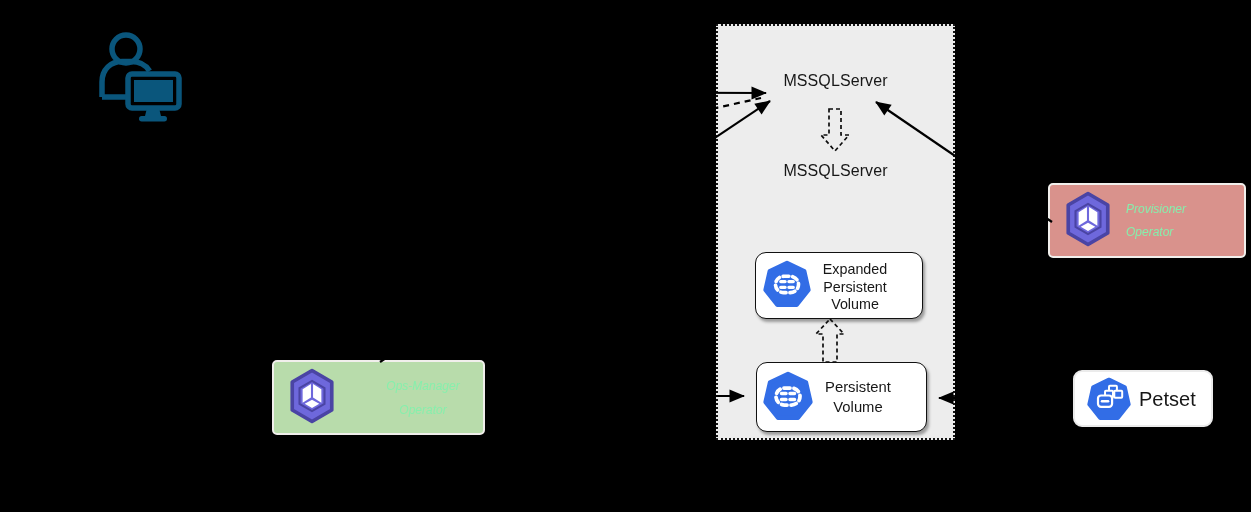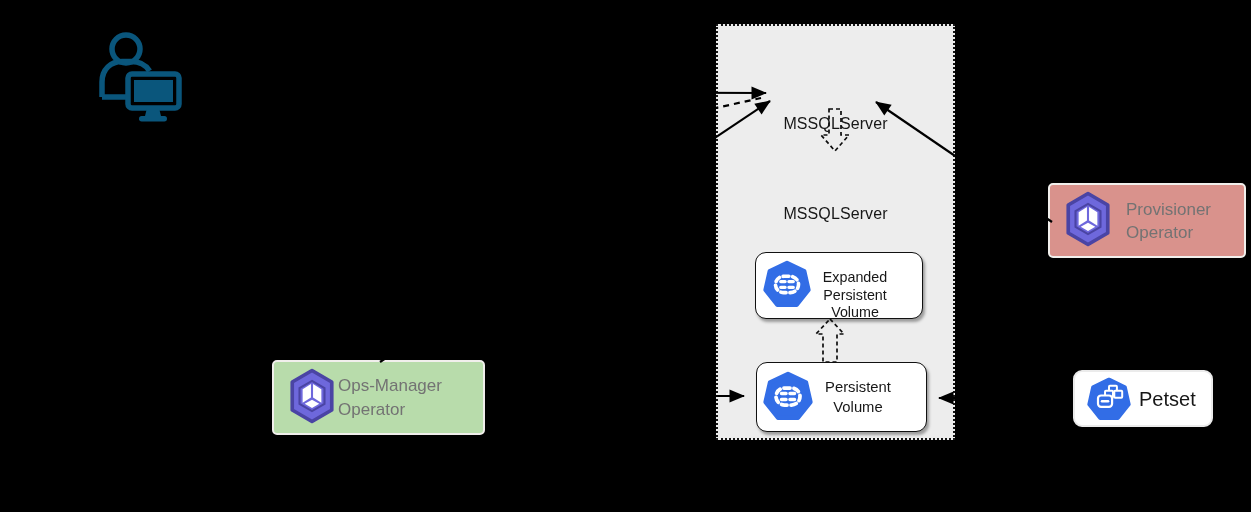--- a/index.html
+++ b/index.html
@@ -10,21 +10,21 @@
     color:#171717;
   }
   .abs{position:absolute;}
   
   .panel{
     left:716px;top:24px;width:235px;height:412px;
     background:#ededed;border:2px dotted #161616;z-index:1;
   }
   .panel-label{
     left:716px;width:239px;text-align:center;font-size:16px;
-    letter-spacing:0.1px;z-index:3;color:#171717;margin-top:43px;
+    letter-spacing:0.1px;z-index:3;color:#171717;
   }
   
   .node{
     background:#ffffff;border:1.8px solid #111111;border-radius:11px;
     box-shadow:2px 3px 3px rgba(0,0,0,0.35);z-index:2;
   }
   .node-epv{left:755px;top:252px;width:166px;height:65px;}
   .node-pv{left:756px;top:362px;width:169px;height:68px;}
   .node-text{
     text-align:center;font-size:14.3px;line-height:17.5px;z-index:3;color:#171717;
@@ -34,21 +34,21 @@
     border:2px solid #f1efec;border-radius:5px;
     box-shadow:2px 3px 4px rgba(0,0,0,0.5);z-index:2;
   }
   .opbox-green{left:272px;top:360px;width:209px;height:71px;background:#b8dcab;}
   .opbox-red{left:1048px;top:183px;width:194px;height:71px;background:#d9928c;}
   .petset-box{
     left:1073px;top:370px;width:136px;height:53px;background:#ffffff;
     border:2px solid #ebebeb;border-radius:9px;
     box-shadow:0 3px 3px rgba(0,0,0,0.55);z-index:2;
   }
-  .op-text{font-size:17px;line-height:24px;z-index:3;color:#737373;}
+  .op-text{font-size:12px;line-height:24px;z-index:3;color:#86efac;font-style:italic;}
   svg{display:block;}
   .icon{z-index:3;}
   #arrow-overlay{left:0;top:0;z-index:5;pointer-events:none;}
 </style>
 </head>
 <body>
 
 <div class="abs panel"></div>
 
 <div class="abs panel-label" style="top:72px;">MSSQLServer</div>
@@ -59,21 +59,21 @@
 
 <div class="abs node node-epv"></div>
 <div class="abs icon" style="left:763px;top:259px;">
   <svg width="48" height="50" viewBox="0 0 100 100">
     <polygon points="50,6 86,23.3 94.8,62.2 70,93.4 30,93.4 5.2,62.2 14,23.3" fill="#326de6" stroke="#326de6" stroke-width="9" stroke-linejoin="round"></polygon>
     <rect x="26" y="34" width="48" height="34" rx="17" fill="none" stroke="#ffffff" stroke-width="7.5" stroke-dasharray="11 8" stroke-linecap="round"></rect>
     <line x1="37" y1="45" x2="63" y2="45" stroke="#ffffff" stroke-width="7" stroke-dasharray="9 8" stroke-linecap="round"></line>
     <line x1="37" y1="57" x2="63" y2="57" stroke="#ffffff" stroke-width="7" stroke-dasharray="9 8" stroke-linecap="round"></line>
   </svg>
 </div>
-<div class="abs node-text" style="left:805px;top:269px;width:100px;">
+<div class="abs node-text" style="left:805px;top:261px;width:100px;">
   <div>Expanded</div>
   <div>Persistent</div>
   <div>Volume</div>
 </div>
 
 <div class="abs node node-pv"></div>
 <div class="abs icon" style="left:763px;top:370px;">
   <svg width="50" height="52" viewBox="0 0 100 100">
     <polygon points="50,6 86,23.3 94.8,62.2 70,93.4 30,93.4 5.2,62.2 14,23.3" fill="#326de6" stroke="#326de6" stroke-width="9" stroke-linejoin="round"></polygon>
     <rect x="26" y="34" width="48" height="34" rx="17" fill="none" stroke="#ffffff" stroke-width="7.5" stroke-dasharray="11 8" stroke-linecap="round"></rect>
@@ -89,21 +89,21 @@
 <div class="abs opbox opbox-green"></div>
 <div class="abs icon" style="left:286px;top:367px;">
   <svg width="52" height="58" viewBox="0 0 100 110">
     <polygon points="50,6 88,28 88,82 50,104 12,82 12,28" fill="#6e68dc" stroke="#4a44a4" stroke-width="7" stroke-linejoin="round"></polygon>
     <polygon points="50,26 74,40 74,70 50,84 26,70 26,40" fill="none" stroke="#4a44a4" stroke-width="4"></polygon>
     <polygon points="32,42 48,32 48,58 32,68" fill="#ffffff"></polygon>
     <polygon points="68,42 52,32 52,58 68,68" fill="#ffffff"></polygon>
     <polygon points="50,62 64,70 50,78 36,70" fill="#ffffff"></polygon>
   </svg>
 </div>
-<div class="abs op-text" style="left:338px;top:374px;width:142px;text-align:left;">
+<div class="abs op-text" style="left:352px;top:374px;width:142px;text-align:center;">
   <div>Ops-Manager</div>
   <div>Operator</div>
 </div>
 
 <div class="abs opbox opbox-red"></div>
 <div class="abs icon" style="left:1062px;top:190px;">
   <svg width="52" height="58" viewBox="0 0 100 110">
     <polygon points="50,6 88,28 88,82 50,104 12,82 12,28" fill="#6e68dc" stroke="#4a44a4" stroke-width="7" stroke-linejoin="round"></polygon>
     <polygon points="50,26 74,40 74,70 50,84 26,70 26,40" fill="none" stroke="#4a44a4" stroke-width="4"></polygon>
     <polygon points="32,42 48,32 48,58 32,68" fill="#ffffff"></polygon>

